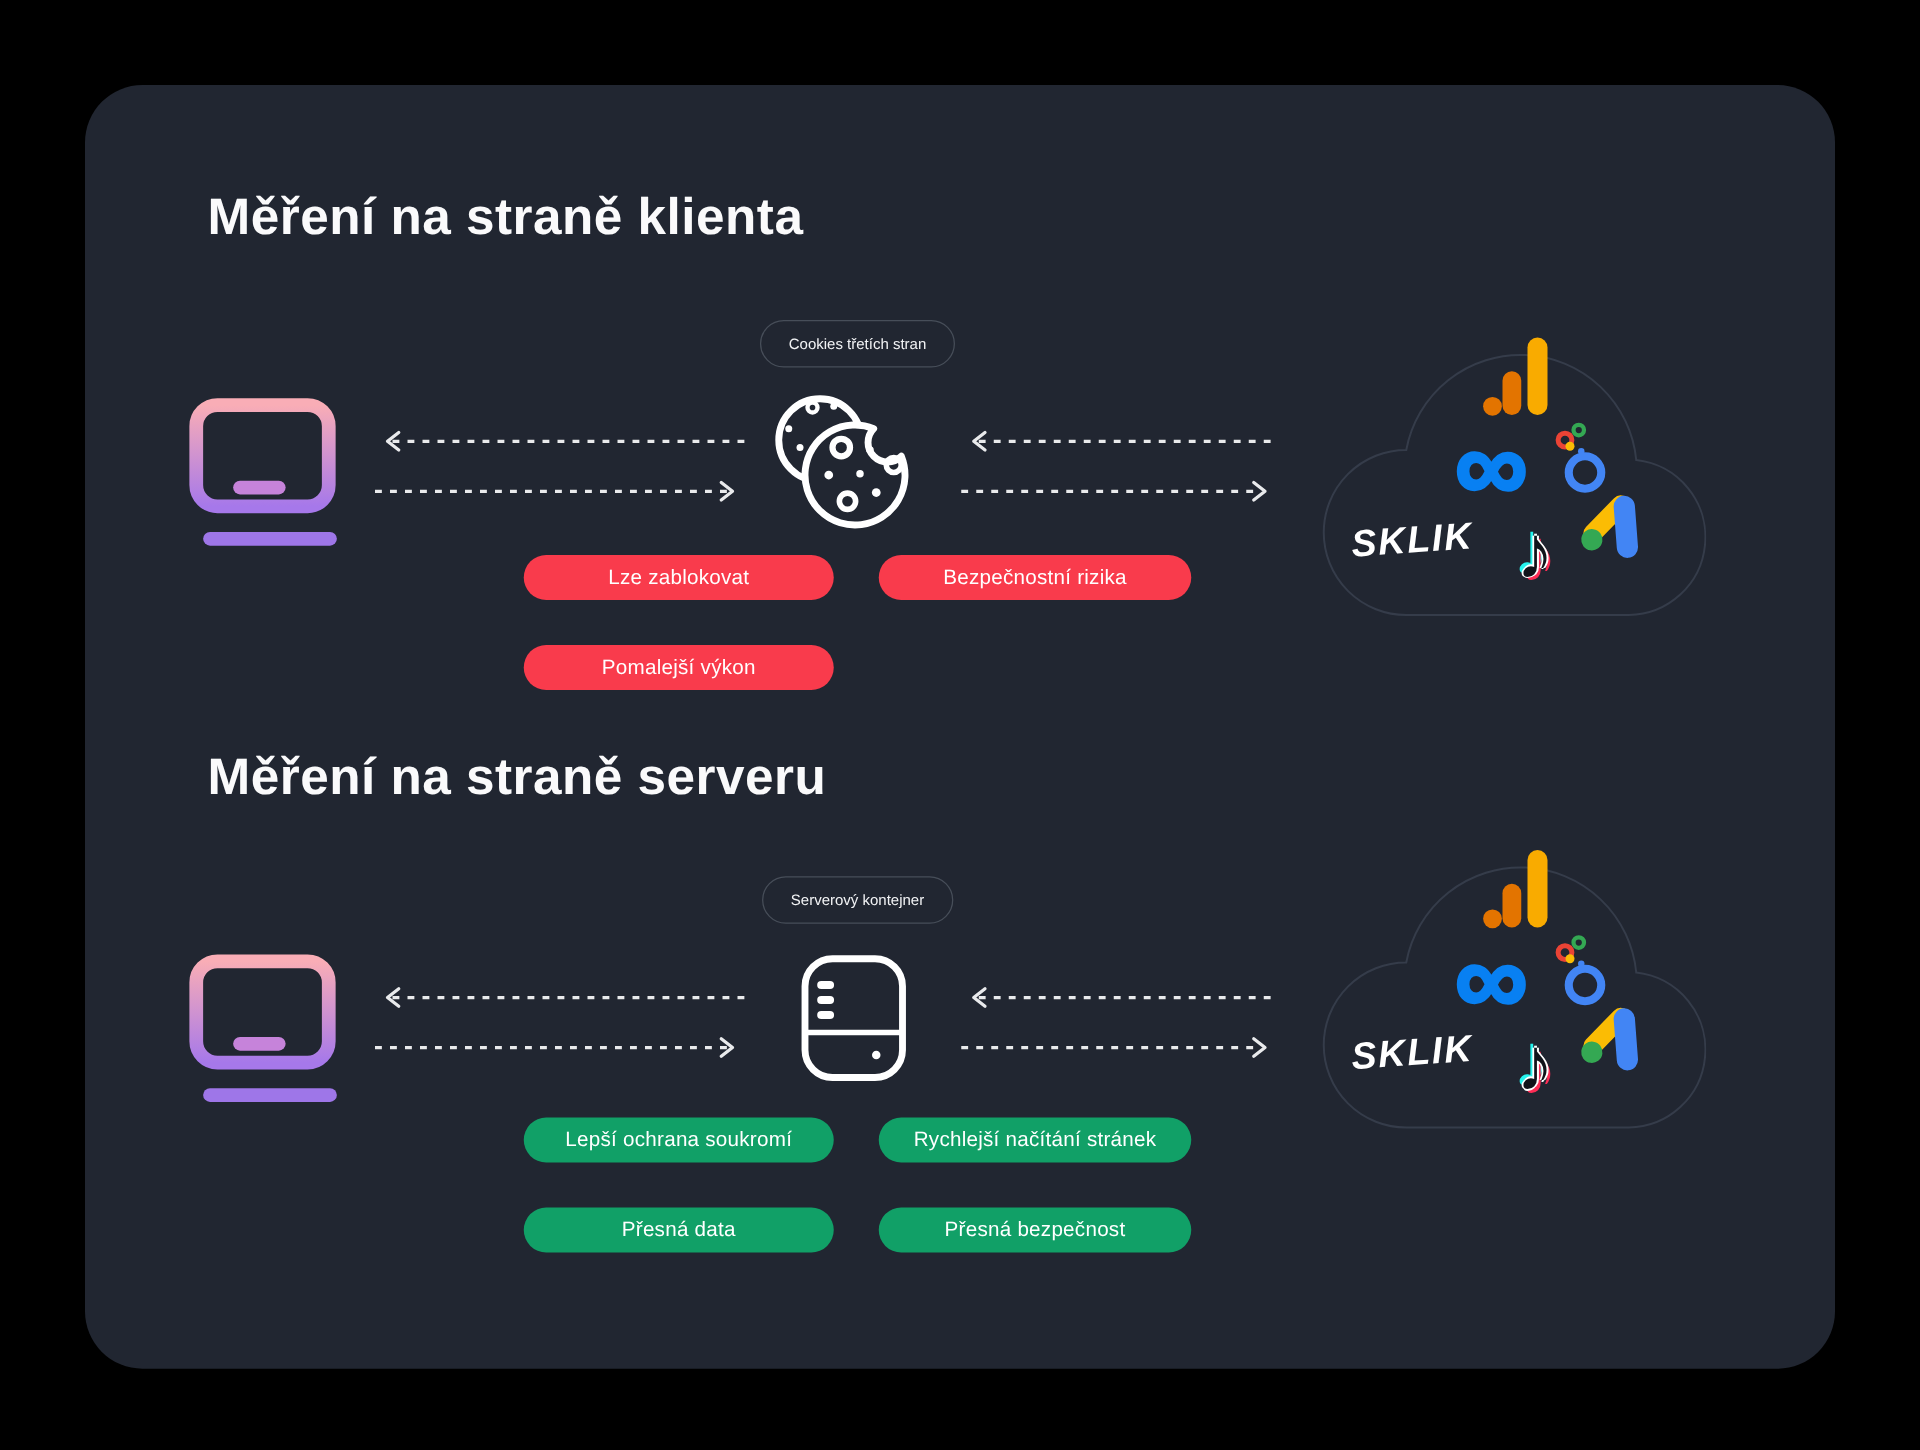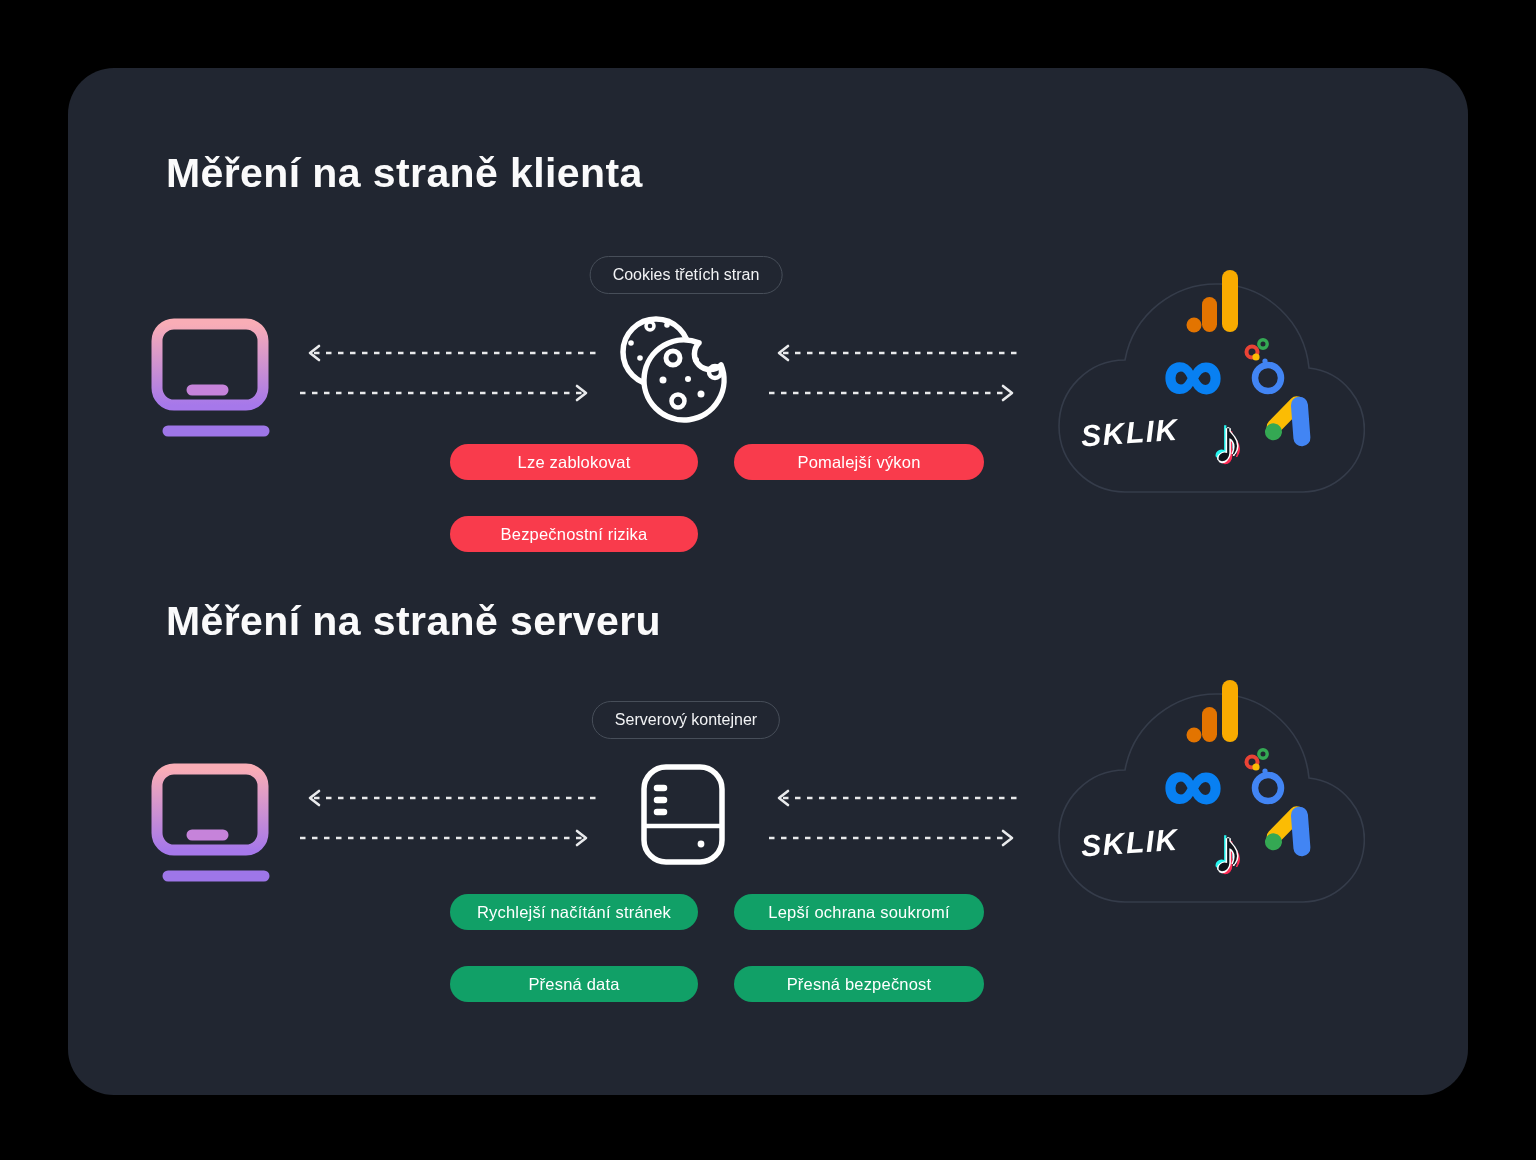--- a/index.html
+++ b/index.html
@@ -10,35 +10,35 @@
   }
   .card{position:absolute;left:68px;top:68px;width:1400px;height:1027px;
     background:#212631;border-radius:46px;}
   .title{position:absolute;left:150px;color:#FAFAFB;font-size:41px;
     font-weight:700;letter-spacing:.4px;white-space:nowrap;margin-left:16px;}
   #title1{top:150px}
   #title2{top:598px}
   .node-label{position:absolute;left:686px;transform:translateX(-50%);
     height:38px;display:flex;align-items:center;padding:0 22px;
     border:1.5px solid #474E59;border-radius:20px;color:#F2F3F5;
-    font-size:16px;white-space:nowrap;box-sizing:border-box;background:transparent;}
+    font-size:12px;white-space:nowrap;box-sizing:border-box;background:transparent;}
   #label1{top:256px}
   #label2{top:701px}
   .laptop{position:absolute;left:148px;}
   #laptop1{top:316px}
   #laptop2{top:761px}
   .node-icon{position:absolute;}
   #cookie{left:614px;top:306px;}
   #server{left:640px;top:763px;}
   .arrow{position:absolute;}
   #a1{left:298px;top:344px}#a2{left:298px;top:384px}
   #a3{left:767px;top:344px}#a4{left:767px;top:384px}
   #a5{left:298px;top:789px}#a6{left:298px;top:829px}
   #a7{left:767px;top:789px}#a8{left:767px;top:829px}
-  .tags{position:absolute;left:717px;transform:translateX(-50%);
+  .tags{position:absolute;left:686px;transform:translateX(-50%);
     display:grid;grid-template-columns:248px 250px;column-gap:16px;row-gap:14px;gap:36px;}
   #tags1{top:444px}
   #tags2{top:894px}
   .tag{height:36px;border-radius:18px;display:flex;align-items:center;
     justify-content:center;color:#fff;font-size:16.5px;font-weight:500;
     letter-spacing:.2px;white-space:nowrap;}
   #tags1 .tag{background:#F93B4C;}
   #tags2 .tag{background:#11A067;}
   .cloud-slot{position:absolute;width:312px;height:252px;}
   #cloud1{left:1053px;top:250px}
@@ -113,22 +113,22 @@
   <path d="M16 9 H255" stroke="#E9EAEC" stroke-width="2.6" stroke-dasharray="5.5 6.5" fill="none"></path>
   <path d="M21 2 L12 9 L21 16" stroke="#E9EAEC" stroke-width="2.6" fill="none" stroke-linecap="round" stroke-linejoin="round"></path>
 </svg>
 <svg class="arrow" id="a4" width="257" height="18" viewBox="0 0 257 18">
   <path d="M2 9 H241" stroke="#E9EAEC" stroke-width="2.6" stroke-dasharray="5.5 6.5" fill="none"></path>
   <path d="M236 2 L245 9 L236 16" stroke="#E9EAEC" stroke-width="2.6" fill="none" stroke-linecap="round" stroke-linejoin="round"></path>
 </svg>
 
 <div class="tags" id="tags1">
   <div class="tag">Lze zablokovat</div>
+  <div class="tag">Bezpečnostní rizika</div>
   <div class="tag">Pomalejší výkon</div>
-  <div class="tag">Bezpečnostní rizika</div>
 </div>
 
 <div class="cloud-slot" id="cloud1">
   <div class="cloud-box">
     <svg class="cloud-outline" width="312" height="252" viewBox="0 0 312 252">
       <path d="M72 242 A66 66 0 0 1 6 176 A66 66 0 0 1 72 110 A93 93 0 0 1 256 118 A62 62 0 0 1 311 186 A62 62 0 0 1 250 242 L72 242 Z" fill="none" stroke="#353C4A" stroke-width="1.6"></path>
     </svg>
 
     <svg class="logo logo-ga" width="56" height="66" viewBox="0 0 56 66">
       <rect x="37" y="2" width="16" height="62" rx="8" fill="#F9AB00"></rect>
@@ -192,22 +192,22 @@
 <svg class="arrow" id="a7" width="257" height="18" viewBox="0 0 257 18">
   <path d="M16 9 H255" stroke="#E9EAEC" stroke-width="2.6" stroke-dasharray="5.5 6.5" fill="none"></path>
   <path d="M21 2 L12 9 L21 16" stroke="#E9EAEC" stroke-width="2.6" fill="none" stroke-linecap="round" stroke-linejoin="round"></path>
 </svg>
 <svg class="arrow" id="a8" width="257" height="18" viewBox="0 0 257 18">
   <path d="M2 9 H241" stroke="#E9EAEC" stroke-width="2.6" stroke-dasharray="5.5 6.5" fill="none"></path>
   <path d="M236 2 L245 9 L236 16" stroke="#E9EAEC" stroke-width="2.6" fill="none" stroke-linecap="round" stroke-linejoin="round"></path>
 </svg>
 
 <div class="tags" id="tags2">
+  <div class="tag">Lepší ochrana soukromí</div>
   <div class="tag">Rychlejší načítání stránek</div>
-  <div class="tag">Lepší ochrana soukromí</div>
   <div class="tag">Přesná data</div>
   <div class="tag">Přesná bezpečnost</div>
 </div>
 
 <div class="cloud-slot" id="cloud2">
   <div class="cloud-box">
     <svg class="cloud-outline" width="312" height="252" viewBox="0 0 312 252">
       <path d="M72 242 A66 66 0 0 1 6 176 A66 66 0 0 1 72 110 A93 93 0 0 1 256 118 A62 62 0 0 1 311 186 A62 62 0 0 1 250 242 L72 242 Z" fill="none" stroke="#353C4A" stroke-width="1.6"></path>
     </svg>
 

